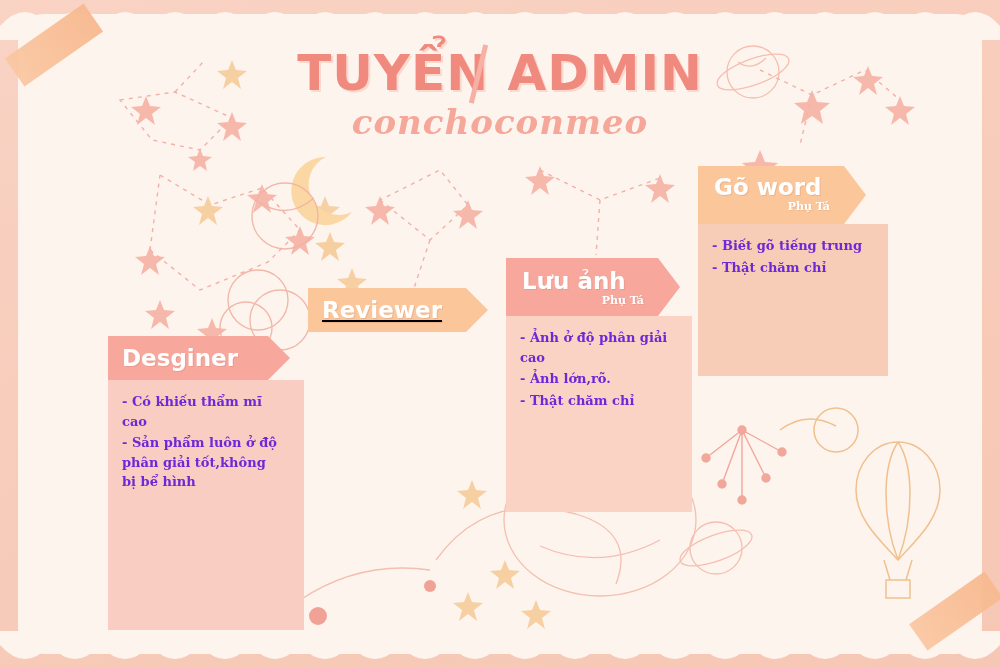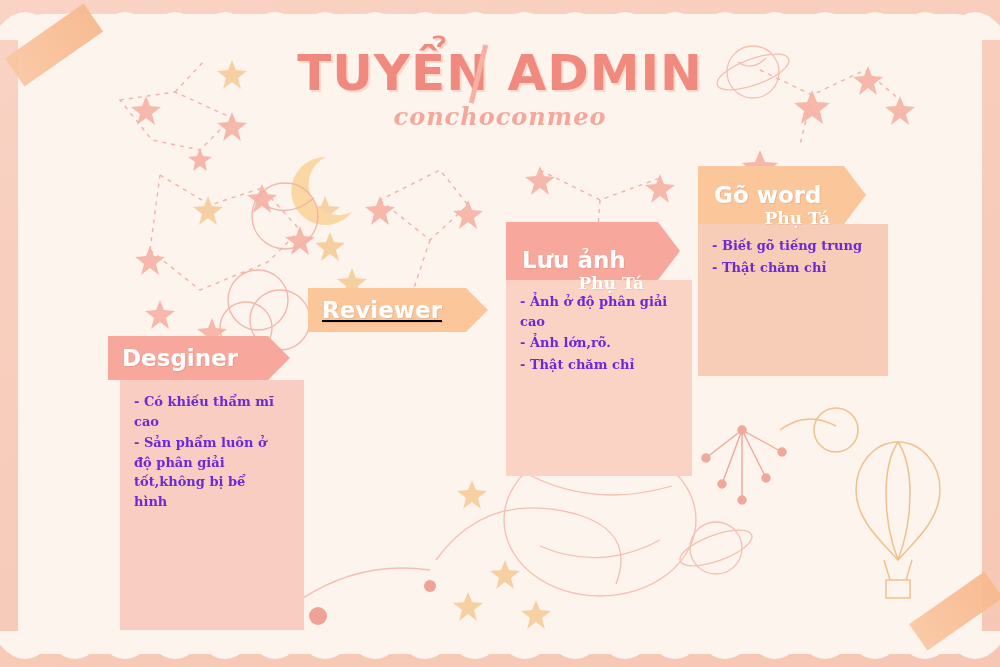--- a/index.html
+++ b/index.html
@@ -76,21 +76,21 @@
     letter-spacing: 1px;
     color: #f08a7e;
     text-shadow: 2px 2px 0 #fbd9cf;
     line-height: 1;
     white-space: nowrap;
   }
   .title-sub {
     font-family: "DejaVu Serif", serif;
     font-style: italic;
     font-weight: bold;
-    font-size: 24px;
+    font-size: 34px;
     color: #f5a79a;
     margin-top: 4px;
     letter-spacing: 1px;
   }
   .title-slash {
     position: absolute;
     left: 196px;
     top: -4px;
     width: 5px;
     height: 60px;
@@ -122,55 +122,55 @@
     font-family: "DejaVu Sans", sans-serif;
     font-weight: bold;
     font-size: 23px;
     color: #ffffff;
     text-shadow: 1px 1px 0 rgba(200,120,100,.25);
     white-space: nowrap;
   }
   .role-sub {
     font-family: "DejaVu Serif", serif;
     font-weight: bold;
-    font-size: 17px;
+    font-size: 11px;
     color: #ffffff;
     text-align: right;
     margin: -2px 14px 0 0;
     text-shadow: 1px 1px 0 rgba(200,120,100,.2);
   }
   .role-body {
     font-family: "DejaVu Serif", serif;
     font-weight: bold;
     font-size: 13px;
     line-height: 1.5;
     color: #6d28d9;
     padding: 12px 22px 14px 14px;
     box-sizing: border-box;
   }
   .role-body div { margin-bottom: 2px; }
 
   
   #card-designer { left: 108px; top: 336px; width: 196px; }
   #card-designer .role-head { background: #f7a79c; width: 160px; }
   #card-designer .role-head .arrow { border-left: 22px solid #f7a79c; }
-  #card-designer .role-body { background: #f9cdc2; min-height: 250px; margin-left: 12px; }
+  #card-designer .role-body { background: #f9cdc2; min-height: 250px; }
 
   #card-reviewer { left: 308px; top: 288px; width: 188px; }
   #card-reviewer .role-head { background: #fbc79a; width: 158px; text-decoration: underline; }
   #card-reviewer .role-head .arrow { border-left: 22px solid #fbc79a; }
   #card-reviewer .role-body { background: #fadfc8; min-height: 290px; }
 
   #card-luuanh { left: 506px; top: 222px; width: 186px; }
-  #card-luuanh .role-head { background: #f7a79c; width: 152px; height: 58px; display:block; padding-top:23px;}
+  #card-luuanh .role-head { background: #f7a79c; width: 152px; height: 58px; display:block; padding-top:8px;margin-top:36px;}
   #card-luuanh .role-head .arrow { border-top: 29px solid transparent; border-bottom: 29px solid transparent; border-left: 22px solid #f7a79c; }
   #card-luuanh .role-body { background: #fad3c4; min-height: 196px; }
 
   #card-goword { left: 698px; top: 166px; width: 190px; }
-  #card-goword .role-head { background: #fbc79a; width: 146px; height: 58px; display:block; padding-top:14px;}
+  #card-goword .role-head { background: #fbc79a; width: 146px; height: 58px; display:block; padding-top:6px;}
   #card-goword .role-head .arrow { border-top: 29px solid transparent; border-bottom: 29px solid transparent; border-left: 22px solid #fbc79a; }
   #card-goword .role-body { background: #f8cdb8; min-height: 152px; }
 
   .role-head .role-title-line { display:flex; align-items:center; height:30px; padding-left:2px;}
 </style>
 </head>
 <body>
 
 <div id="poster">
 

